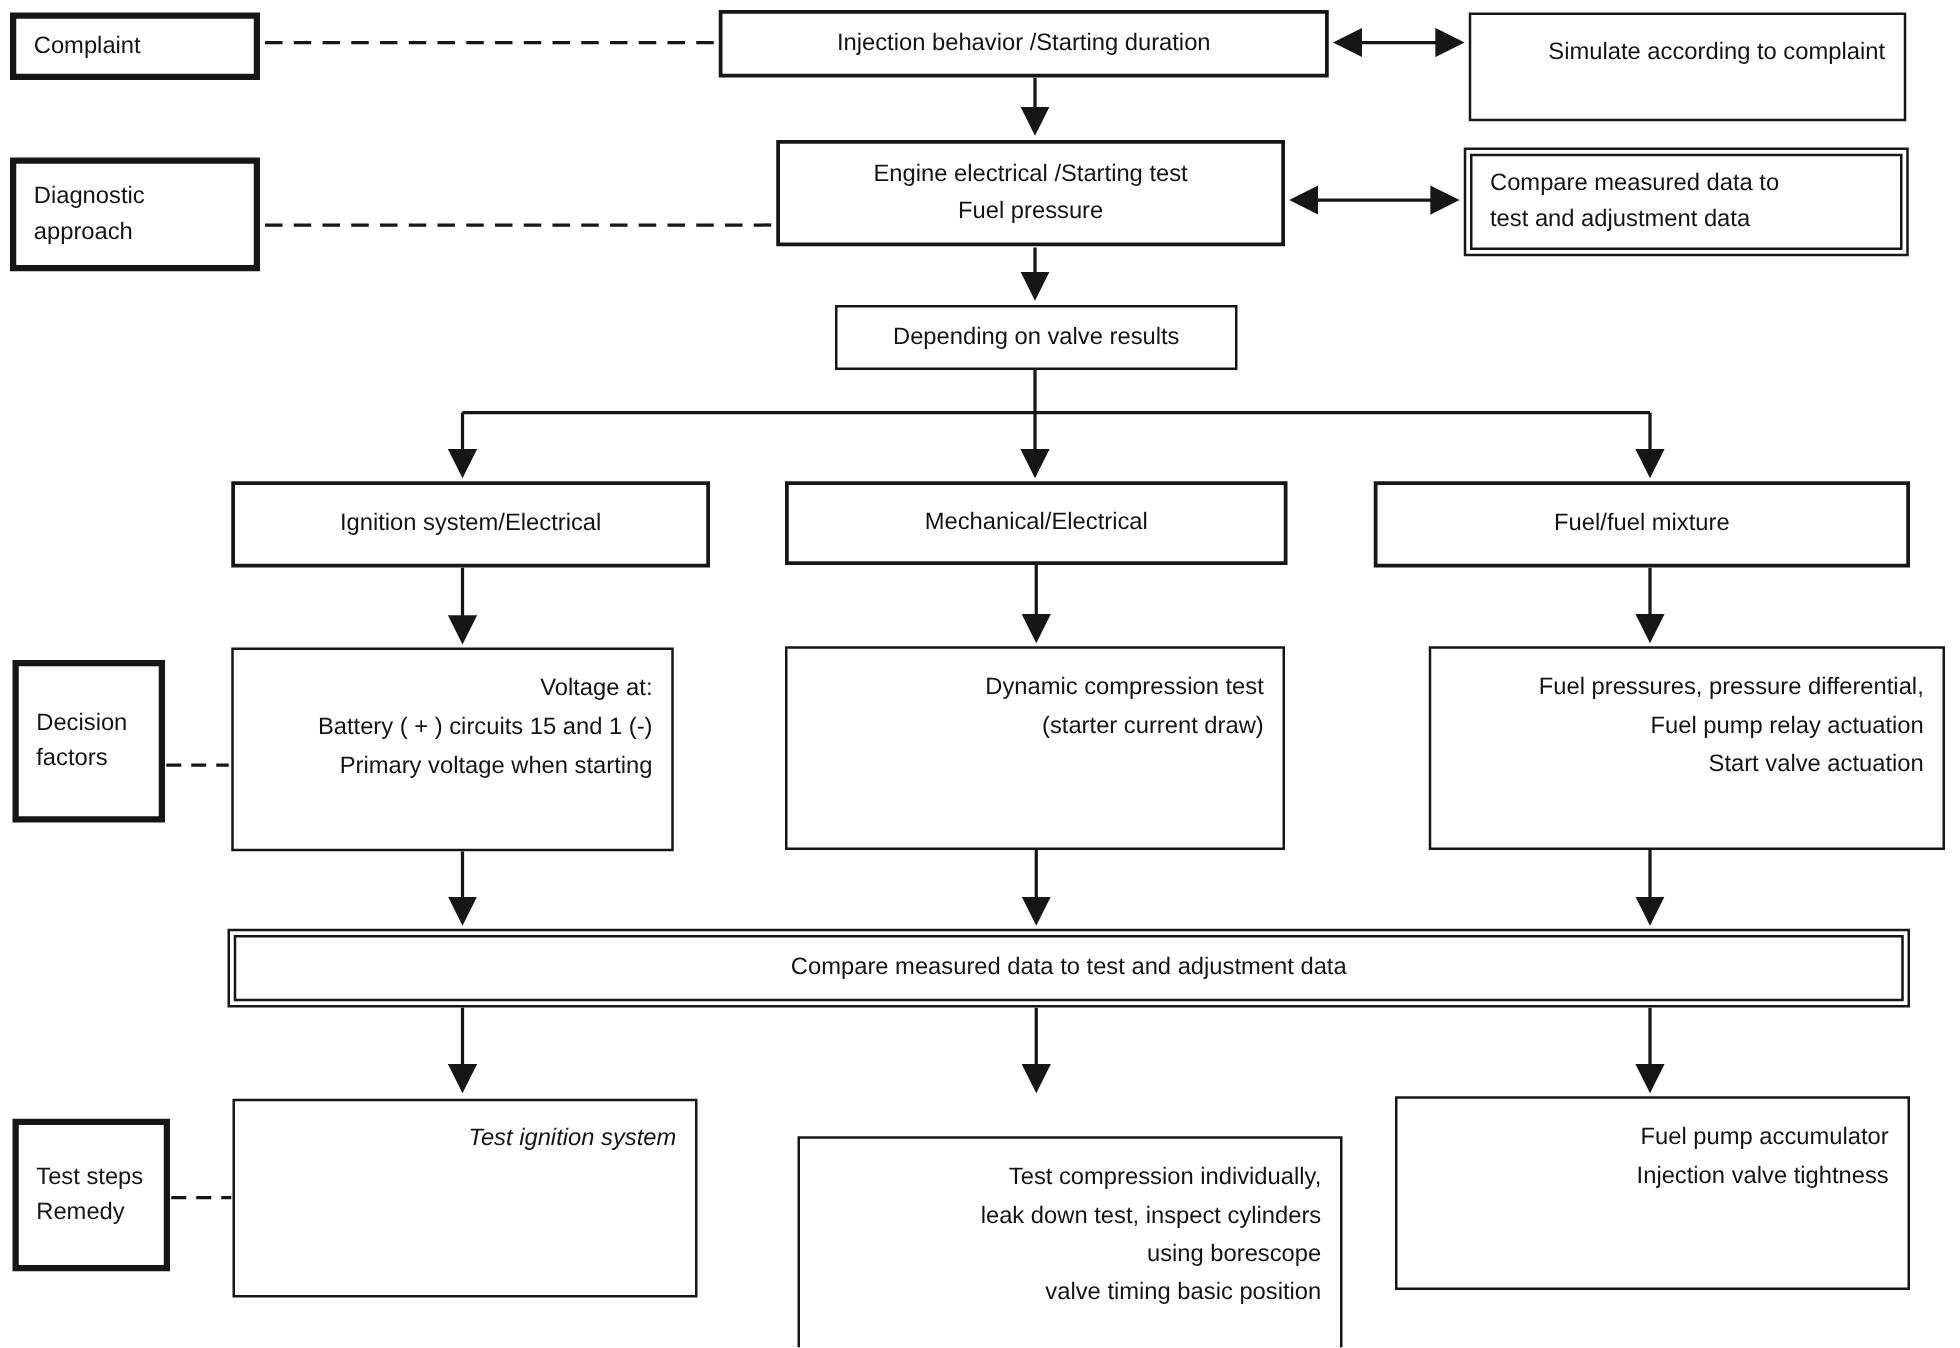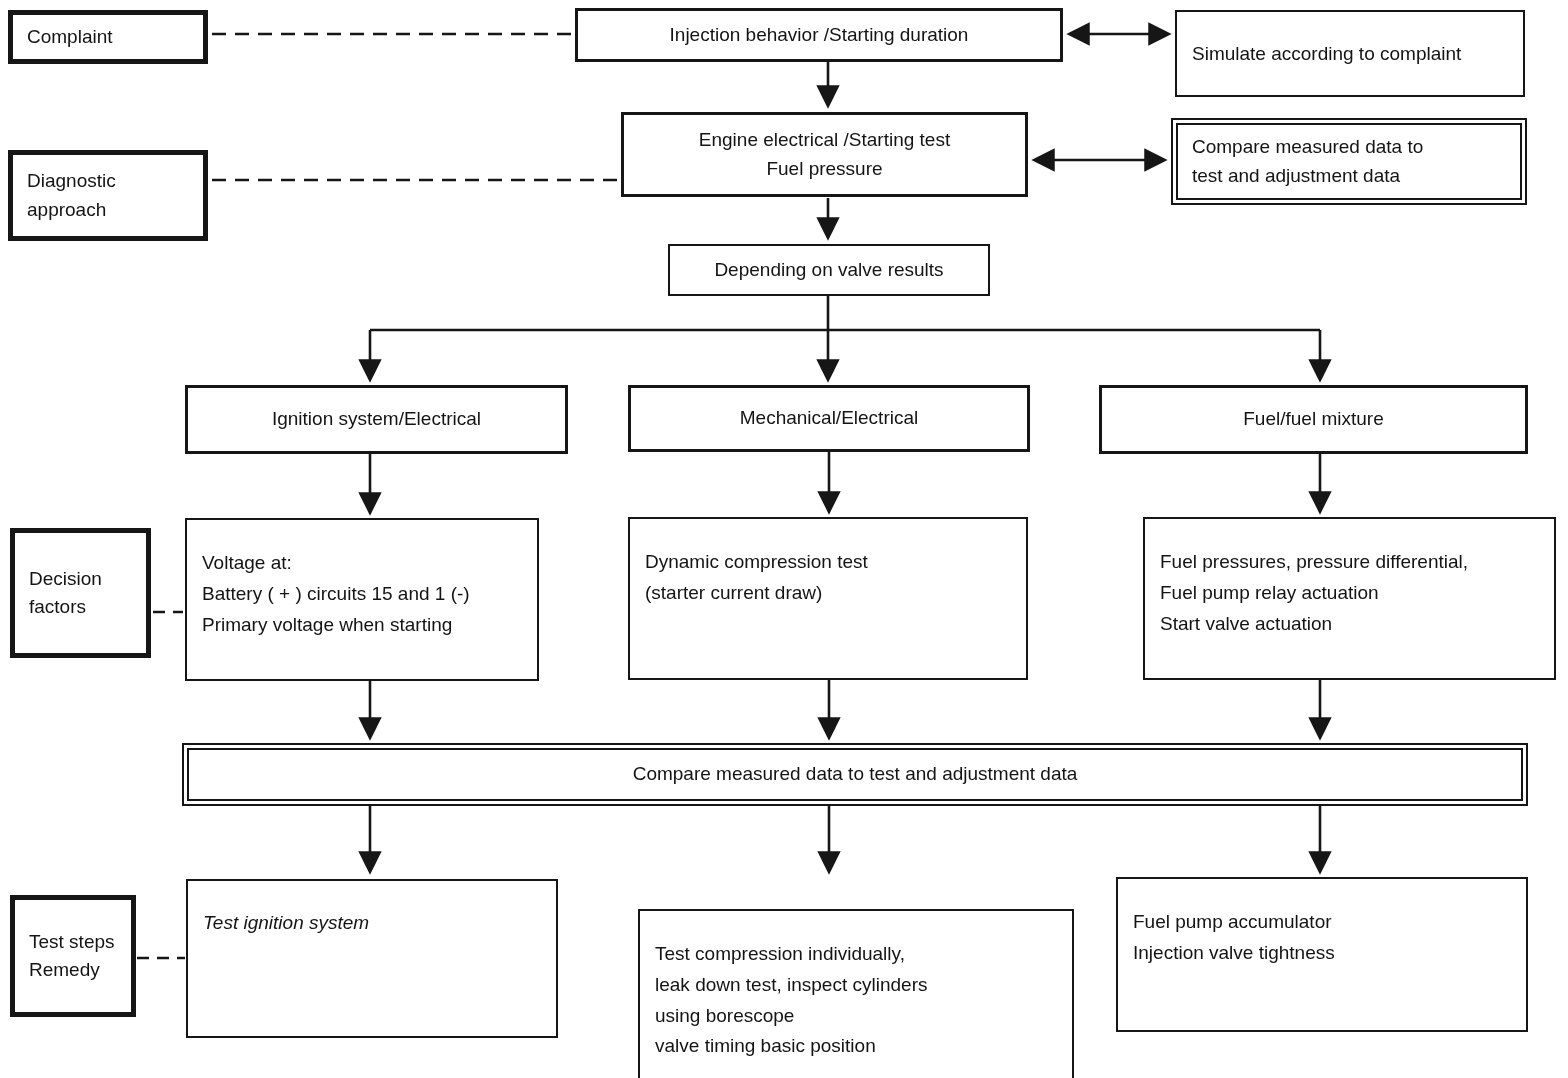--- a/index.html
+++ b/index.html
@@ -10,21 +10,21 @@
   .wires { position:absolute; left:0; top:0; width:1568px; height:1078px; }
   .box {
     position:absolute; background:#ffffff; border:3px solid #161616;
     box-sizing:border-box; font-size:19px; line-height:1.5; white-space:pre-line;
   }
   .thin  { border-width:2px; }
   .thick { border-width:5px; }
   .dbl   { border:7px double #161616; }
   .cc { display:flex; align-items:center; justify-content:center; text-align:center; }
   .vl { display:flex; align-items:center; padding:0 14px; }      
-  .tl { padding:28px 15px; }                                     
+  .tl { padding:16px 15px;text-align:right; }                                     
   .lh-lg { line-height:1.62; }
 </style>
 </head>
 <body>
 
 <div class="stage">
 
   <svg class="wires" viewBox="0 0 1568 1078" xmlns="http://www.w3.org/2000/svg">
     <defs>
       <marker id="ah" markerWidth="9" markerHeight="9" refX="7.6" refY="4.5" orient="auto">
@@ -61,23 +61,23 @@
       <path d="M829 680 V737" marker-end="url(#ah)"></path>
       <path d="M1320 680 V737" marker-end="url(#ah)"></path>
 
       <path d="M370 806 V871" marker-end="url(#ah)"></path>
       <path d="M829 806 V871" marker-end="url(#ah)"></path>
       <path d="M1320 806 V871" marker-end="url(#ah)"></path>
     </g>
   </svg>
 
   <div class="box thick vl" style="left:8px; top:10px; width:200px; height:54px;">Complaint</div>
-  <div class="box thick vl" style="left:8px; top:150px; width:200px; height:91px;">Diagnostic
+  <div class="box thick vl" style="left:8px; top:126px; width:200px; height:91px;">Diagnostic
 approach</div>
-  <div class="box thick vl" style="left:10px; top:528px; width:141px; height:130px;">Decision
+  <div class="box thick vl" style="left:10px; top:528px; width:122px; height:130px;">Decision
 factors</div>
   <div class="box thick vl" style="left:10px; top:895px; width:126px; height:122px;">Test steps
 Remedy</div>
 
   <div class="box cc" style="left:575px; top:8px; width:488px; height:54px;">Injection behavior /Starting duration</div>
   <div class="box thin tl" style="left:1175px; top:10px; width:350px; height:87px;">Simulate according to complaint</div>
 
   <div class="box cc" style="left:621px; top:112px; width:407px; height:85px;">Engine electrical /Starting test
 Fuel pressure</div>
   <div class="box dbl vl" style="left:1171px; top:118px; width:356px; height:87px;">Compare measured data to

